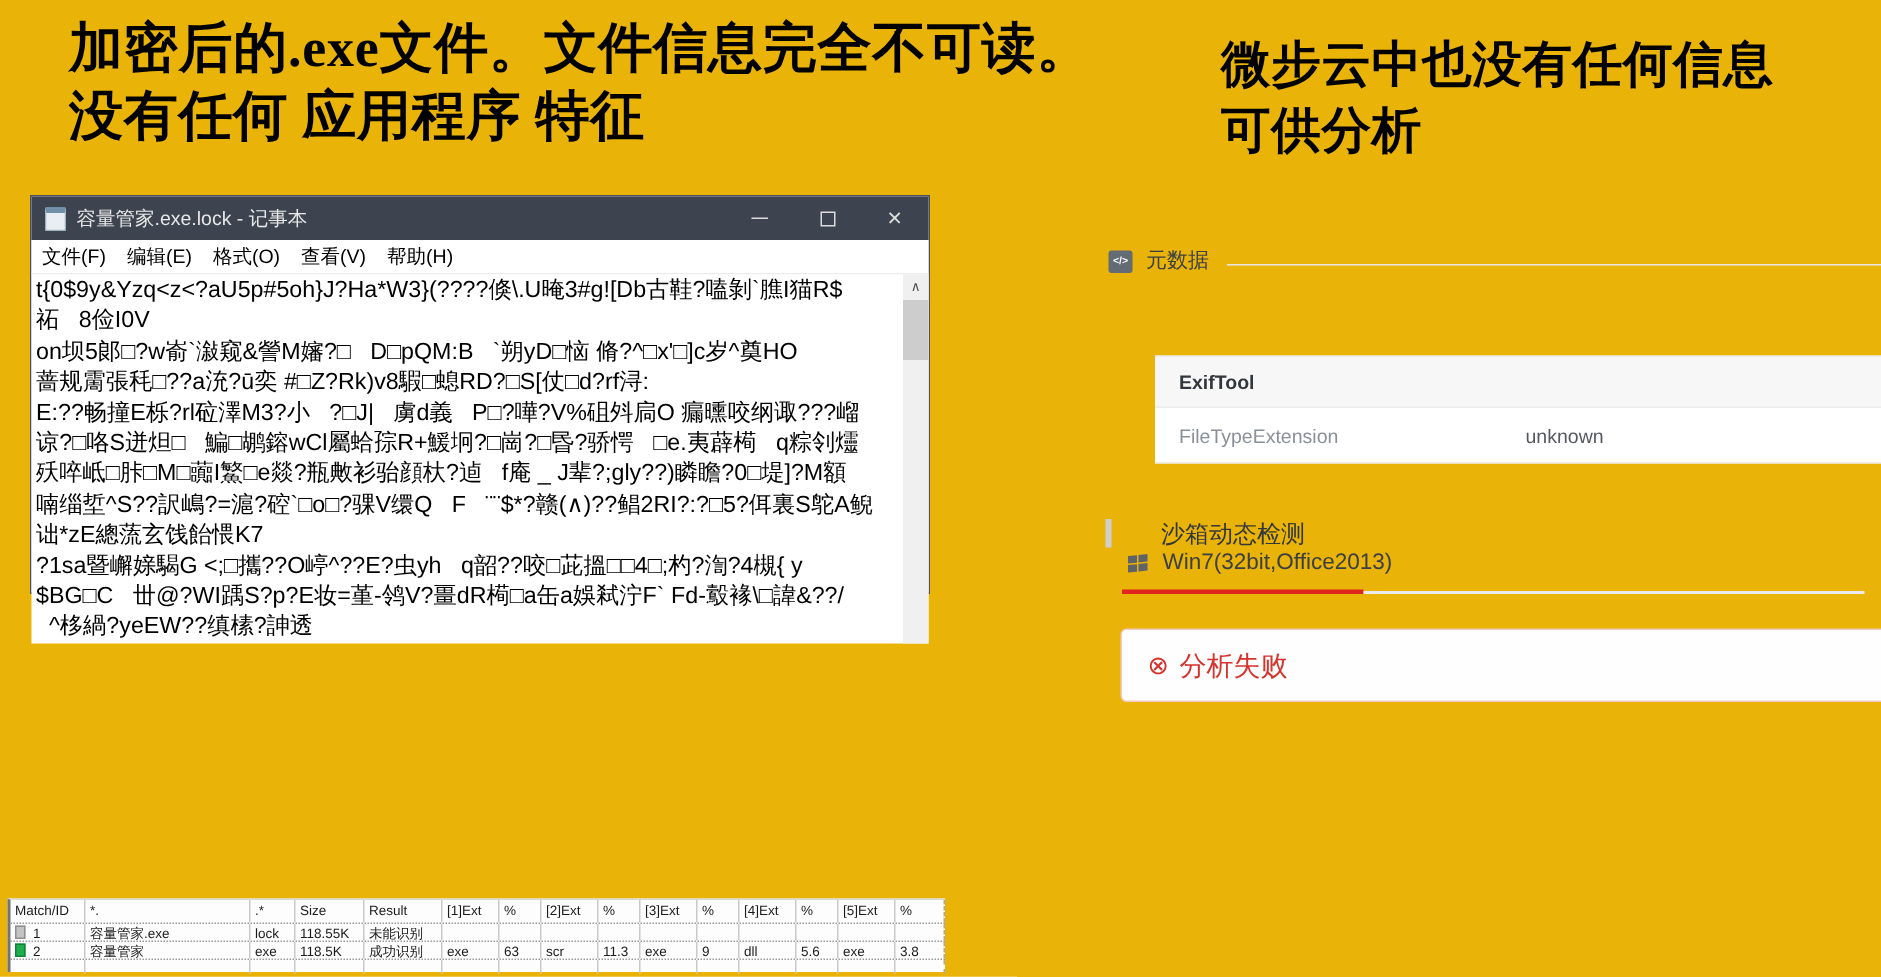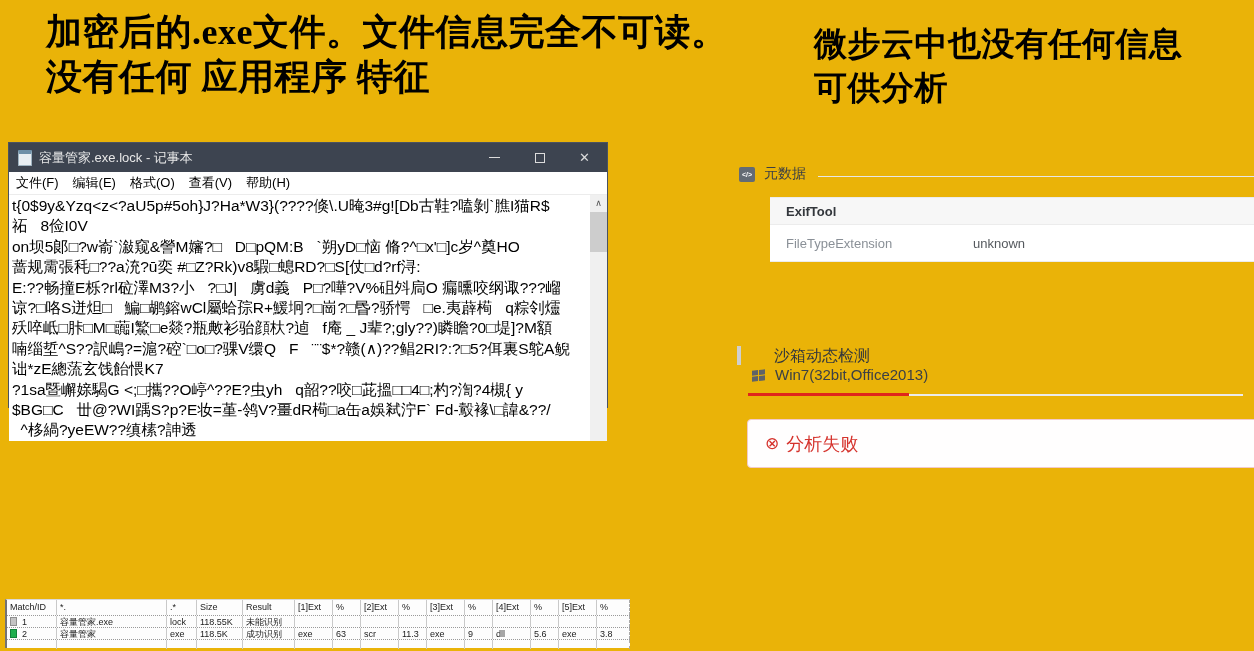--- a/index.html
+++ b/index.html
@@ -7,22 +7,22 @@
   #stage { position:relative; width:1254px; height:651px; background:#eab308; overflow:hidden; }
 
   
   .big-head { position:absolute; font-family:"Liberation Serif","DejaVu Serif",serif;
               font-weight:900; color:#000; letter-spacing:0.5px; }
   #head-left  { left:46px; top:10px; font-size:36px; line-height:45px; }
   #head-right { left:814px; top:22px; font-size:33px; line-height:44px; }
   #head-bottom{ left:4px; top:514px; font-size:34px; line-height:44px; }
 
   
-  #notepad { position:absolute; left:8px; top:130px; width:600px; height:266px;
-             border:1px solid #4b5360; background:#fff;margin-top:12px; }
+  #notepad { position:absolute; left:20px; top:130px; width:600px; height:266px;
+             border:1px solid #4b5360; background:#fff; }
   #np-titlebar { height:29px; background:#3d4450; display:flex; align-items:center; }
   #np-appicon { width:14px; height:16px; margin-left:9px; background:#e9eef2;
                 border:1px solid #9fb3c0; border-top:4px solid #6f90a8; border-radius:1px; }
   #np-title { color:#e8e8e8; font-size:13px; margin-left:7px; flex:1;
               white-space:nowrap; overflow:hidden; }
   .np-ctl { width:45px; height:29px; display:flex; align-items:center; justify-content:center; }
   .np-ctl .bar { width:11px; height:1px; background:#dcdcdc; }
   .np-ctl .box { width:10px; height:10px; border:1px solid #dcdcdc; }
   .np-ctl.close { color:#dcdcdc; font-size:13px; line-height:13px; }
   #np-menubar { height:23px; background:#fff; border-bottom:1px solid #ececec;
@@ -40,27 +40,27 @@
 
   
   #meta-header { position:absolute; left:739px; top:165px; display:flex; align-items:center; }
   #meta-icon { width:16px; height:15px; background:#636b74; color:#fff; border-radius:2px;
                font-size:7px; display:flex; align-items:center; justify-content:center;
                font-weight:bold; letter-spacing:0; }
   #meta-title { font-size:14px; color:#3b3f45; margin-left:9px; }
   #meta-divider { position:absolute; left:818px; top:176px; width:436px; height:1px; background:#e7e7e7; }
 
   #exif-table { position:absolute; left:770px; top:197px; width:484px; font-size:13px; }
-  #exif-head { height:28px; background:#f7f7f7; border-top:1px solid #ececec;
+  #exif-head { height:35px; background:#f7f7f7; border-top:1px solid #ececec;
                border-bottom:1px solid #ececec; display:flex; align-items:center;
-               padding-left:16px; font-weight:bold; color:#33373c; }
+               padding-left:16px; font-weight:bold; color:#33373c;margin-top:40px; }
   .exif-row { height:37px; display:flex; align-items:center; border-bottom:1px solid #ececec;
               background:#fff; }
   .exif-key { width:203px; padding-left:16px; color:#8a9097; }
-  .exif-val { color:#55595e; }
+  .exif-val { color:#55595e;margin-left:44px; }
 
   #sandbox-header { position:absolute; left:737px; top:346px; display:flex; align-items:flex-start;gap:24px; }
   #sandbox-bar { width:4px; height:19px; background:#cfcfcf; margin-right:9px; }
   #sandbox-title { font-size:16px; color:#33373c; }
 
   #sandbox-tab { position:absolute; left:752px; top:366px; display:flex; align-items:flex-end; }
   #win-flag { width:14px; height:13px; display:grid; grid-template-columns:6px 6px;
               grid-template-rows:5px 5px; gap:1px; transform:skewY(-6deg); }
   #win-flag div { background:#5f6368; }
   #sandbox-tab-label { font-size:15px; color:#3c4045; margin-left:9px; }

